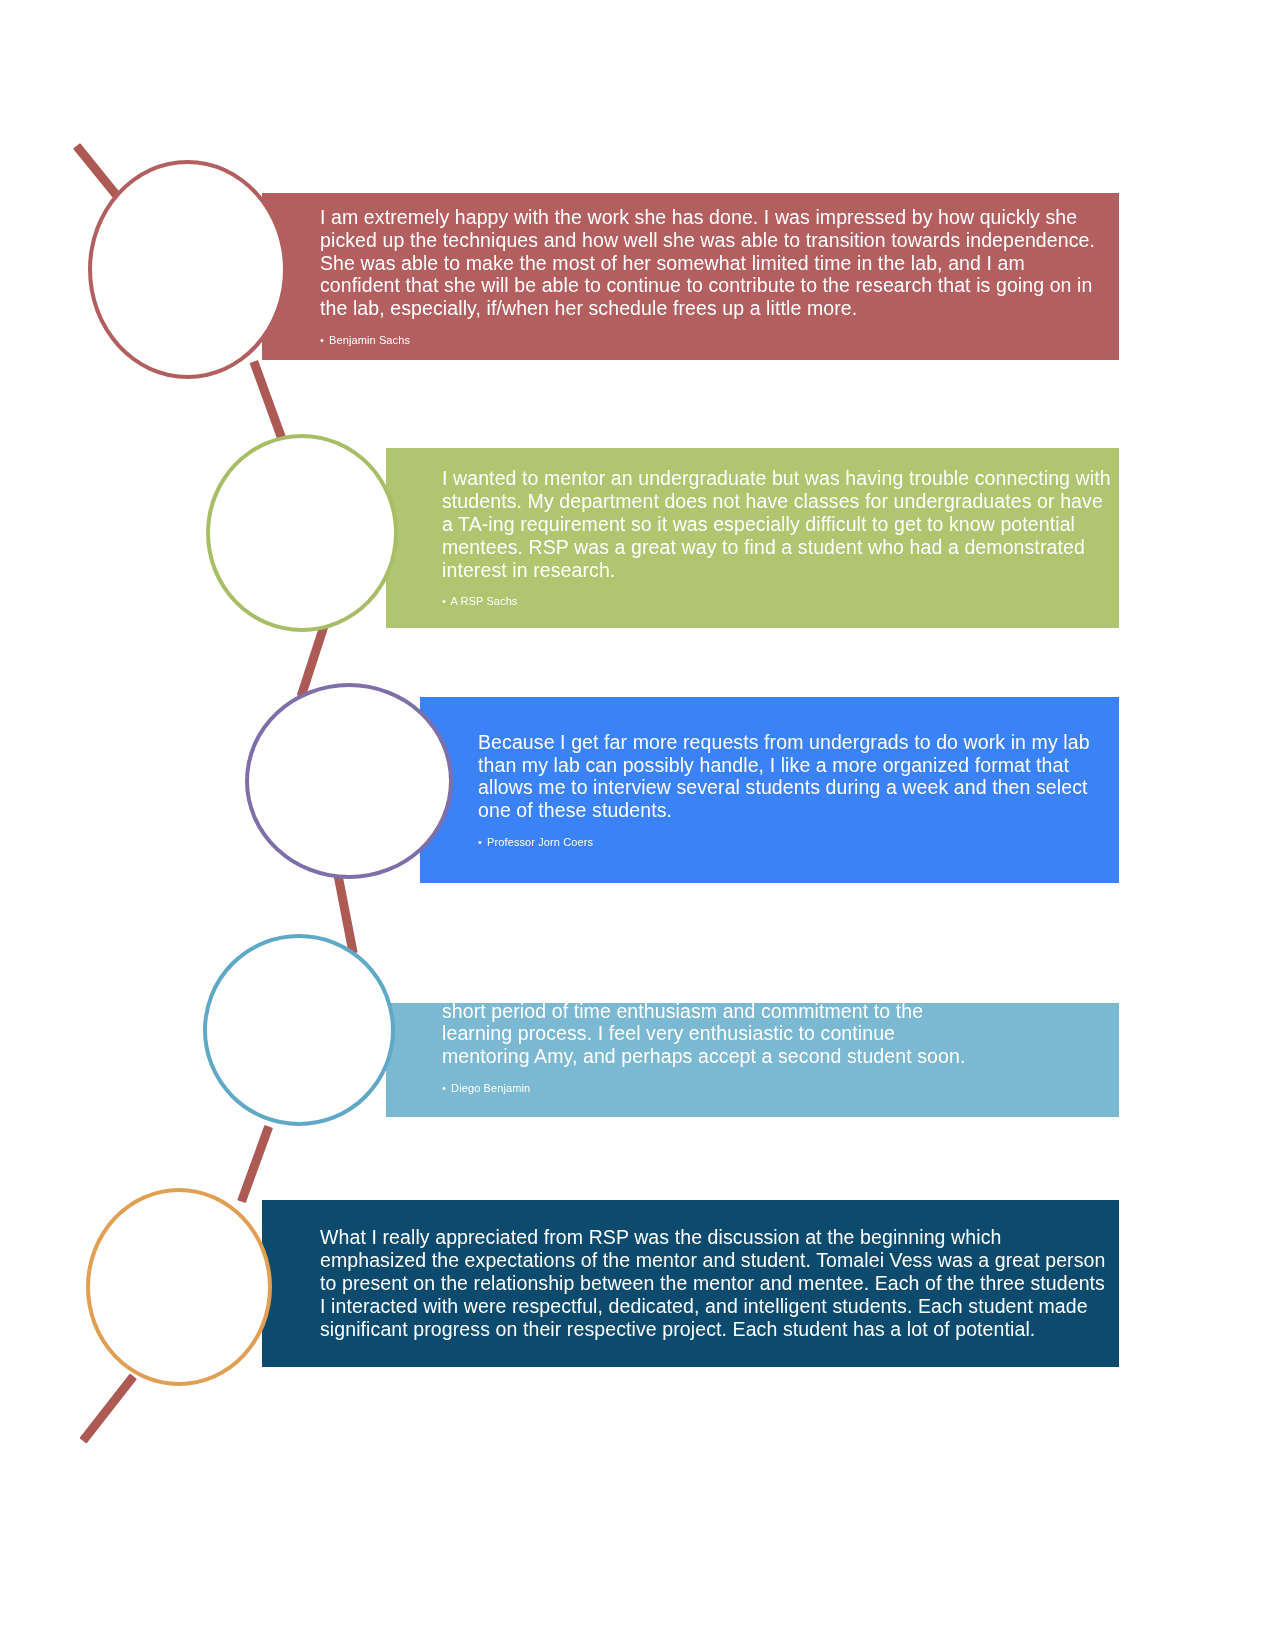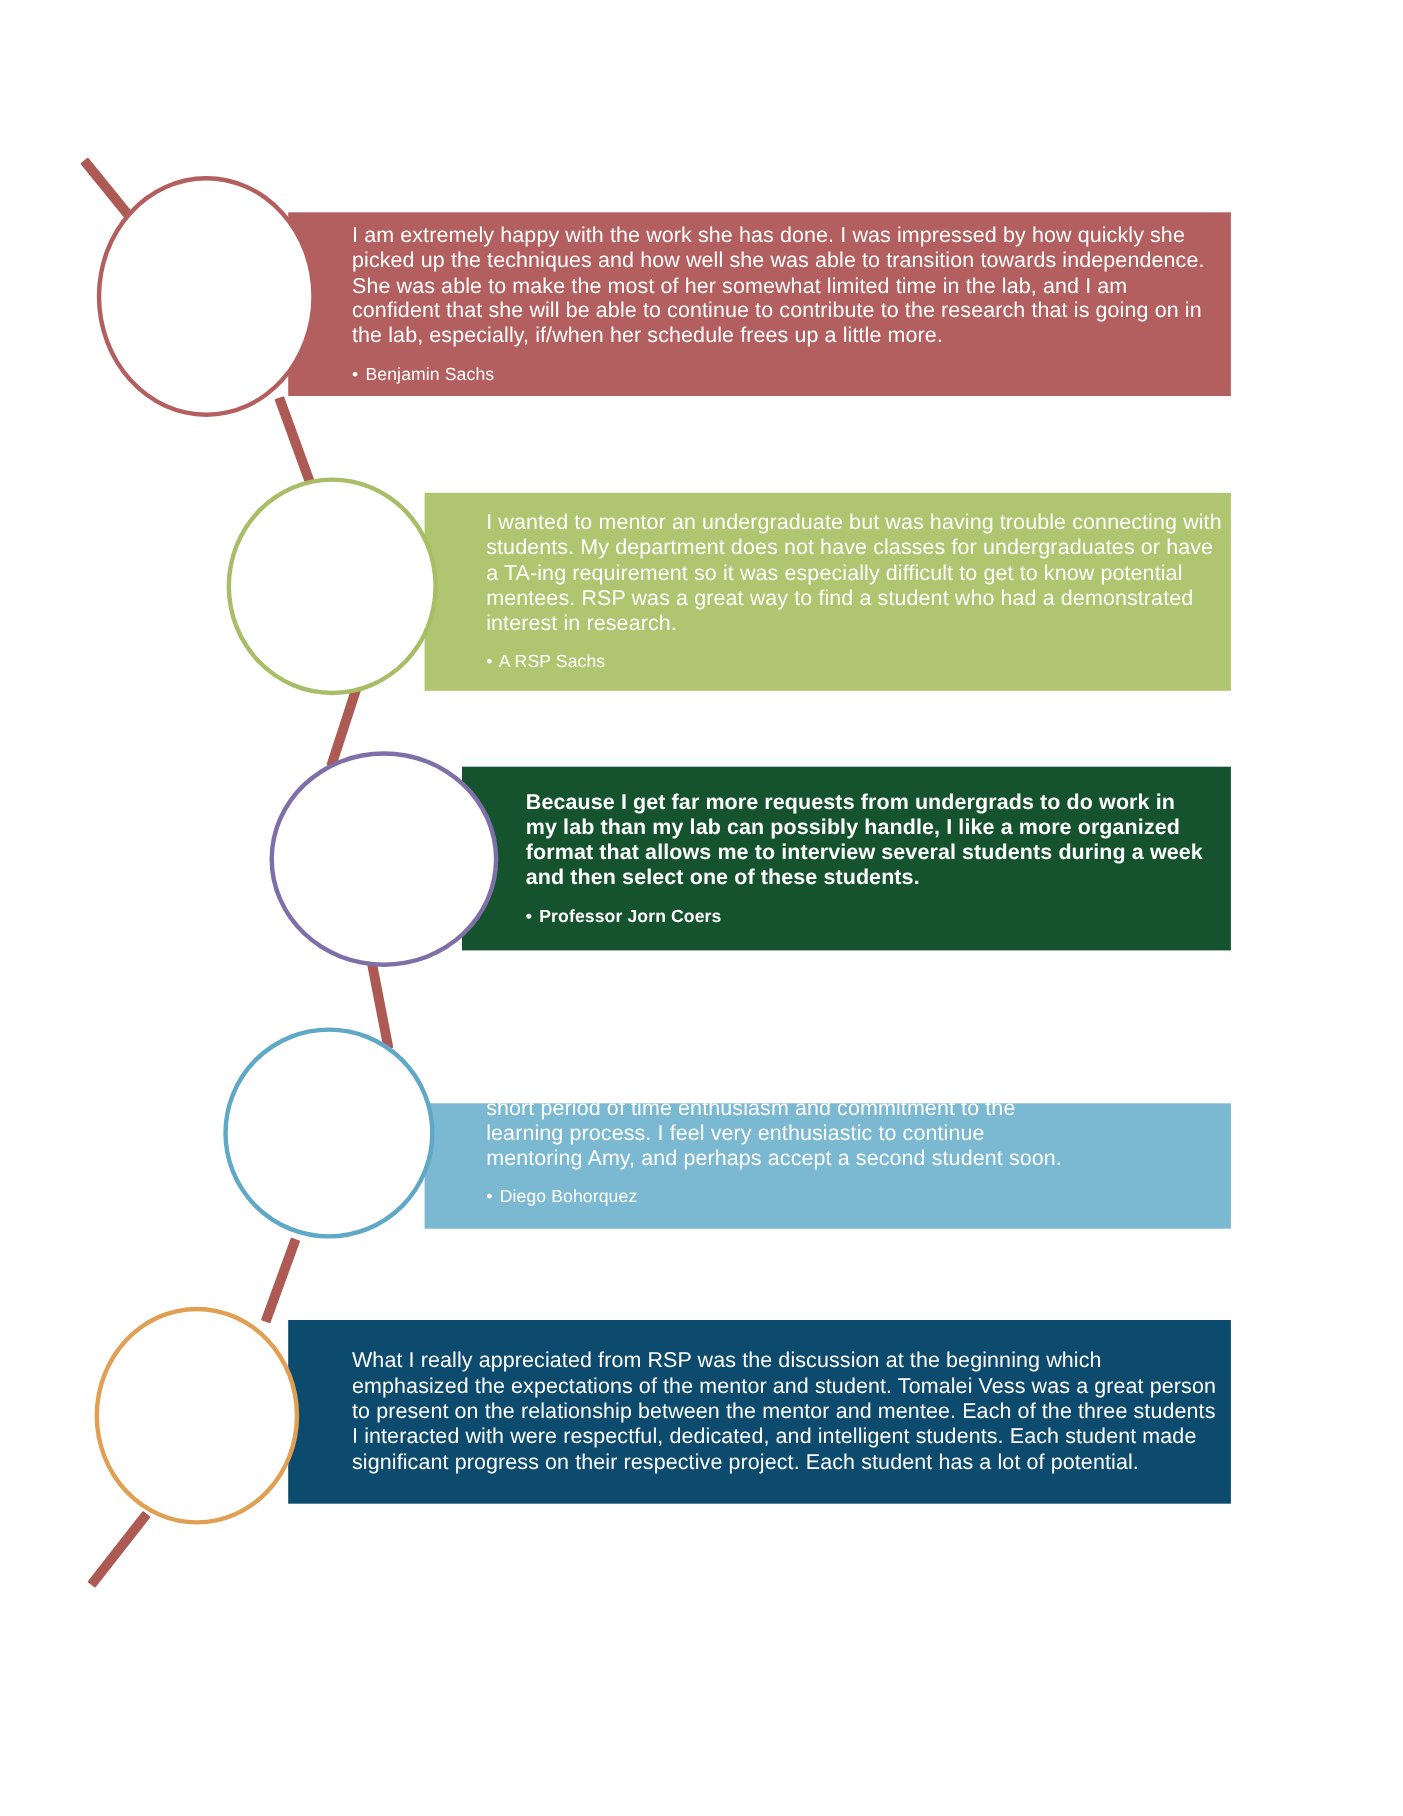--- a/index.html
+++ b/index.html
@@ -51,21 +51,21 @@
   }
   .quote {
     color: #ffffff;
     font-size: 19.5px;
     line-height: 1.17;
     margin: 0 0 0 0;
     letter-spacing: 0.1px;
   }
   .attrib {
     color: #ffffff;
-    font-size: 16px;
+    font-size: 11px;
     line-height: 1.2;
     margin: 14px 0 0 0;
     letter-spacing: 0.1px;
   }
   .bullet {
     display: inline-block;
     margin-right: 2px;
   }
 
   
@@ -108,34 +108,34 @@
     <div class="bar" style="left:386px; top:448px; width:733px; height:180px; background:#B0C56F;">
       <div class="bar-inner" style="left:56px; padding-right:8px;">
         <p class="quote">I wanted to mentor an undergraduate but was having trouble connecting with students.  My department does not have classes for undergraduates or have a TA-ing requirement so it was especially difficult to get to know potential mentees.  RSP was a great way to find a student who had a demonstrated interest in research.</p>
         <p class="attrib"><span class="bullet">•</span> <span>A RSP Sachs</span></p>
       </div>
     </div>
     <div class="node" style="left:206px; top:434px; width:192px; height:198px; border:4px solid #A8BE66;"></div>
   </div>
 
   <div class="row">
-    <div class="bar" style="left:420px; top:697px; width:699px; height:167px; background:#14532d;font-weight:bold;">
+    <div class="bar" style="left:420px; top:697px; width:699px; height:186px; background:#3b82f6;">
       <div class="bar-inner" style="left:58px; padding-right:22px;">
         <p class="quote">Because I get far more requests from undergrads to do work in my lab than my lab can possibly handle, I like a more organized format that allows me to interview several students during a week and then select one of these students.</p>
         <p class="attrib"><span class="bullet">•</span> <span>Professor Jorn Coers</span></p>
       </div>
     </div>
     <div class="node" style="left:245px; top:683px; width:208px; height:196px; border:4px solid #7F6FA8;"></div>
   </div>
 
   <div class="row">
     <div class="bar" style="left:386px; top:1003px; width:733px; height:114px; background:#7BB8D1;">
       <div class="bar-inner" style="left:56px; padding-right:140px; top:-48px; bottom:0;">
         <p class="quote">Yes, Yes, and Yes. My studenthas demonstrated in a very short period of time enthusiasm and commitment to the learning process. I feel very enthusiastic to continue mentoring Amy, and perhaps accept a second student soon.</p>
-        <p class="attrib"><span class="bullet">•</span> <span>Diego Bohorquez</span></p>
+        <p class="attrib"><span class="bullet">•</span> <span>Diego Benjamin</span></p>
       </div>
     </div>
     <div class="node" style="left:203px; top:934px; width:192px; height:192px; border:4px solid #5FA8C6;"></div>
   </div>
 
   <div class="row">
     <div class="bar" style="left:262px; top:1200px; width:857px; height:167px; background:#0c4a6e;">
       <div class="bar-inner" style="left:58px; padding-right:8px;">
         <p class="quote">What I really appreciated from  RSP was the discussion at the beginning which emphasized the expectations of the mentor and student. Tomalei Vess was a great person to present on the relationship between the mentor and mentee. Each of the three students I interacted with were respectful, dedicated, and intelligent students. Each student made significant progress on their respective project. Each student has a lot of potential.</p>
       </div>

